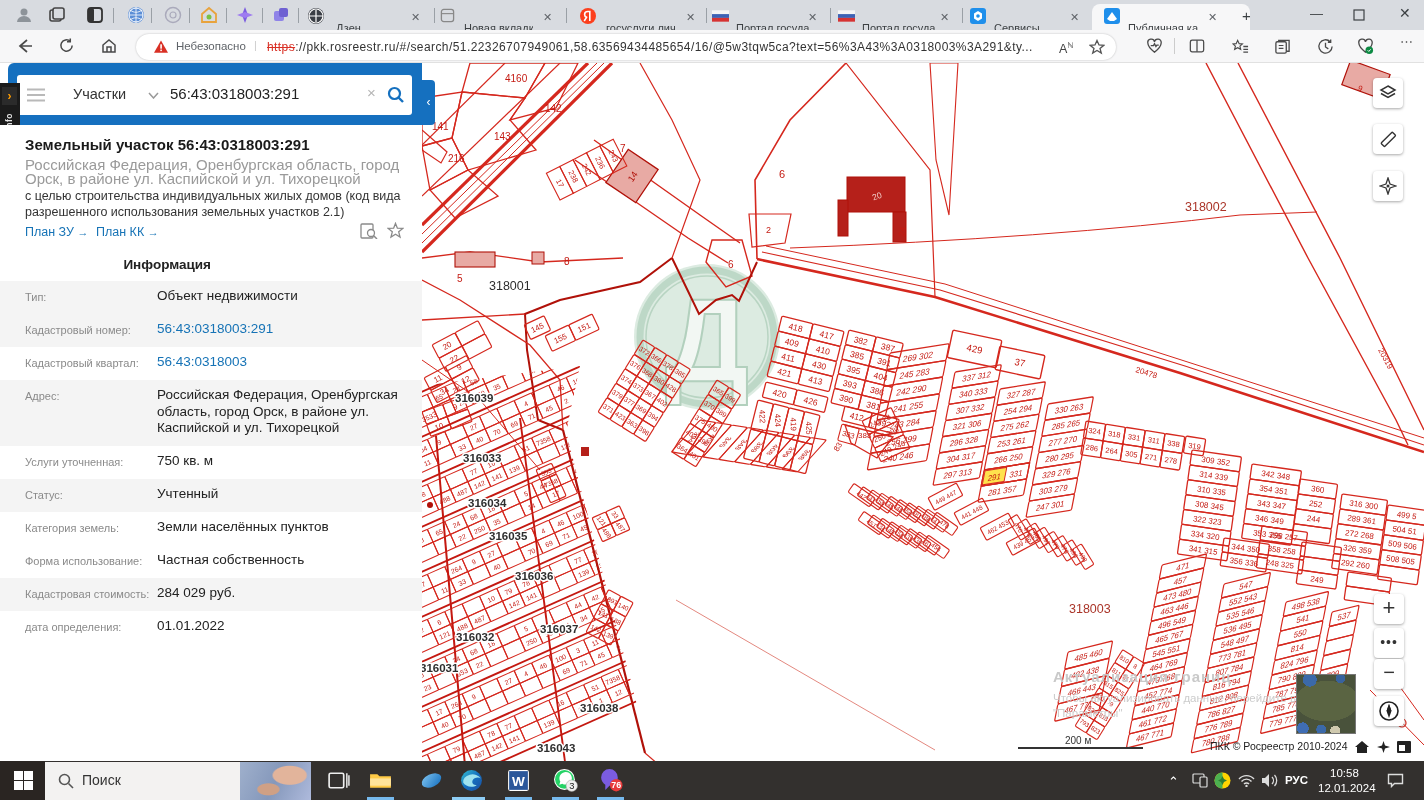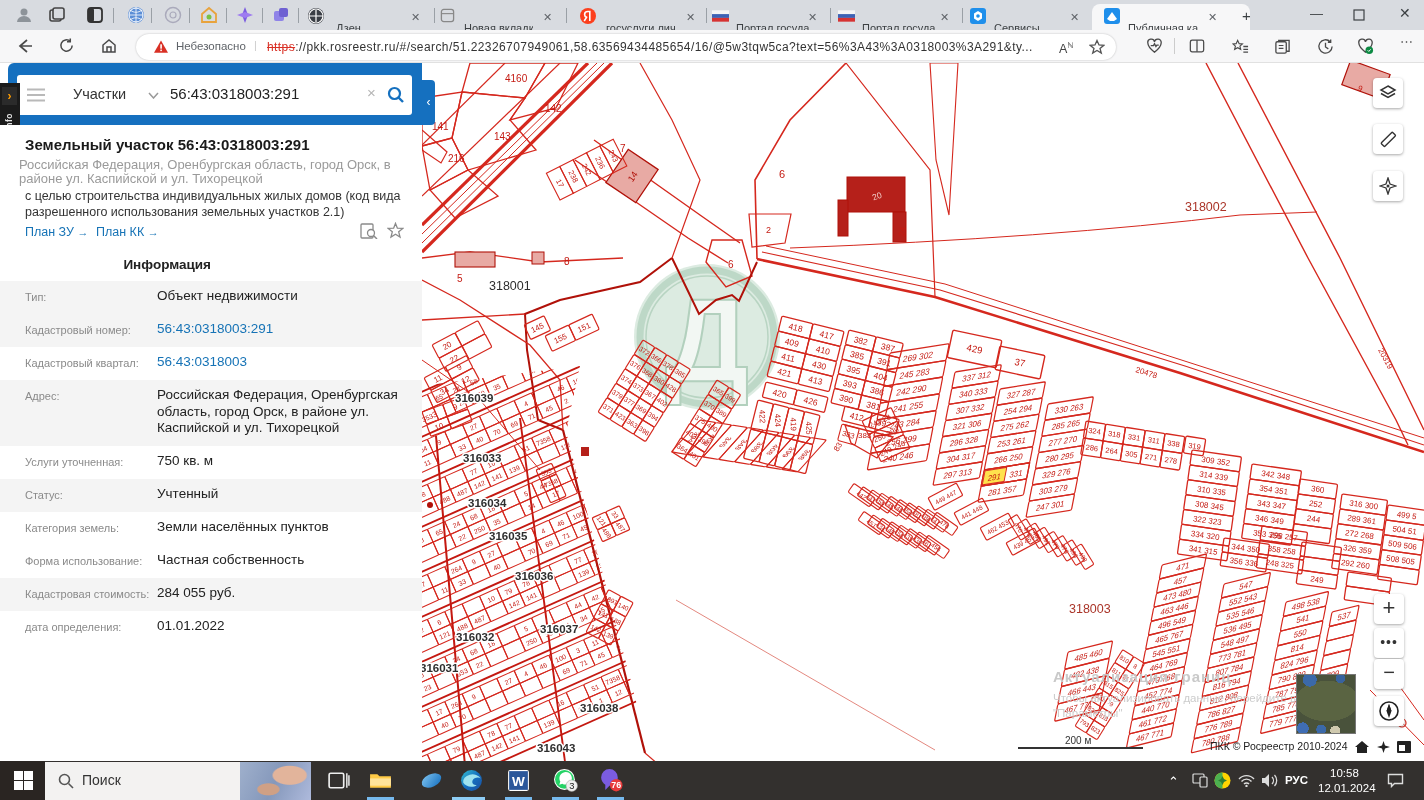--- a/index.html
+++ b/index.html
@@ -1453,21 +1453,21 @@
           </svg>
       </div>
     </div>
 
     <div style="position:absolute;left:0;top:20px;width:20px;height:130px;background:#1b1b1b;border-radius:0 0 6px 0">
       <div style="position:absolute;left:2px;top:4px;width:15px;height:18px;background:#2b2b2b;color:#ff9d00;font-size:12px;font-weight:bold;text-align:center;line-height:18px">›</div>
       <div style="position:absolute;left:4px;top:30px;color:#e7e7e7;font-size:8.5px;font-weight:bold;writing-mode:vertical-rl;transform:rotate(180deg);letter-spacing:0.5px">Letinfo</div>
     </div>
     <div style="position:absolute;left:0;top:62px;width:422px;height:636px;background:#fff">
       <div style="position:absolute;left:25px;top:11px;font-size:15px;font-weight:bold;color:#1a1a1a">Земельный участок 56:43:0318003:291</div>
-      <div style="position:absolute;left:19px;top:33px;width:380px;font-size:13px;color:#9a9a9a;line-height:14px">Российская Федерация, Оренбургская область, город Орск, в районе ул. Каспийской и ул. Тихорецкой</div>
+      <div style="position:absolute;left:25px;top:33px;width:380px;font-size:15px;color:#9a9a9a;line-height:14px">Российская Федерация, Оренбургская область, город Орск, в районе ул. Каспийской и ул. Тихорецкой</div>
       <div style="position:absolute;left:25px;top:63px;width:385px;font-size:12.5px;color:#333;line-height:16px">с целью строительства индивидуальных жилых домов (код вида разрешенного использования земельных участков 2.1)</div>
       <div style="position:absolute;left:25px;top:100px;font-size:12.5px;color:#1673b6">План ЗУ <span style="font-size:11px">→</span></div>
       <div style="position:absolute;left:96px;top:100px;font-size:12.5px;color:#1673b6">План КК <span style="font-size:11px">→</span></div>
       <svg style="position:absolute;left:360px;top:98px" width="18" height="16" viewBox="0 0 18 16">
           <rect x="1" y="1" width="12" height="14" rx="1" fill="none" stroke="#8a8a8a" stroke-width="1.3"></rect>
           <circle cx="11" cy="10" r="3.5" fill="#fff" stroke="#8a8a8a" stroke-width="1.3"></circle>
           <path d="M13.5,12.5 L17,16" stroke="#8a8a8a" stroke-width="1.5"></path>
         </svg>
       <svg style="position:absolute;left:387px;top:97px" width="17" height="17" viewBox="0 0 18 18">
           <path d="M9,1.5 L11,6.5 L16.8,6.8 L12.4,10.4 L13.8,16 L9,13 L4.2,16 L5.6,10.4 L1.2,6.8 L7,6.5 Z" fill="none" stroke="#8a8a8a" stroke-width="1.4"></path>
@@ -1505,21 +1505,21 @@
         <div style="position:relative;height:33px">
             <span class="row-label" style="top:10px">Категория земель:</span>
             <span class="row-val" style="top:7px">Земли населённых пунктов</span>
           </div>
         <div style="position:relative;height:33px">
             <span class="row-label" style="top:10px">Форма использование:</span>
             <span class="row-val" style="top:7px">Частная собственность</span>
           </div>
         <div class="gray" style="position:relative;height:33px">
             <span class="row-label" style="top:10px">Кадастровая стоимость:</span>
-            <span class="row-val" style="top:7px">284 055 руб.</span>
+            <span class="row-val" style="top:7px">284 029 руб.</span>
           </div>
         <div style="position:relative;height:33px">
             <span class="row-label" style="top:10px">дата определения:</span>
             <span class="row-val" style="top:7px">01.01.2022</span>
           </div>
       </div>
     </div>
   </div>
 </div>
 

